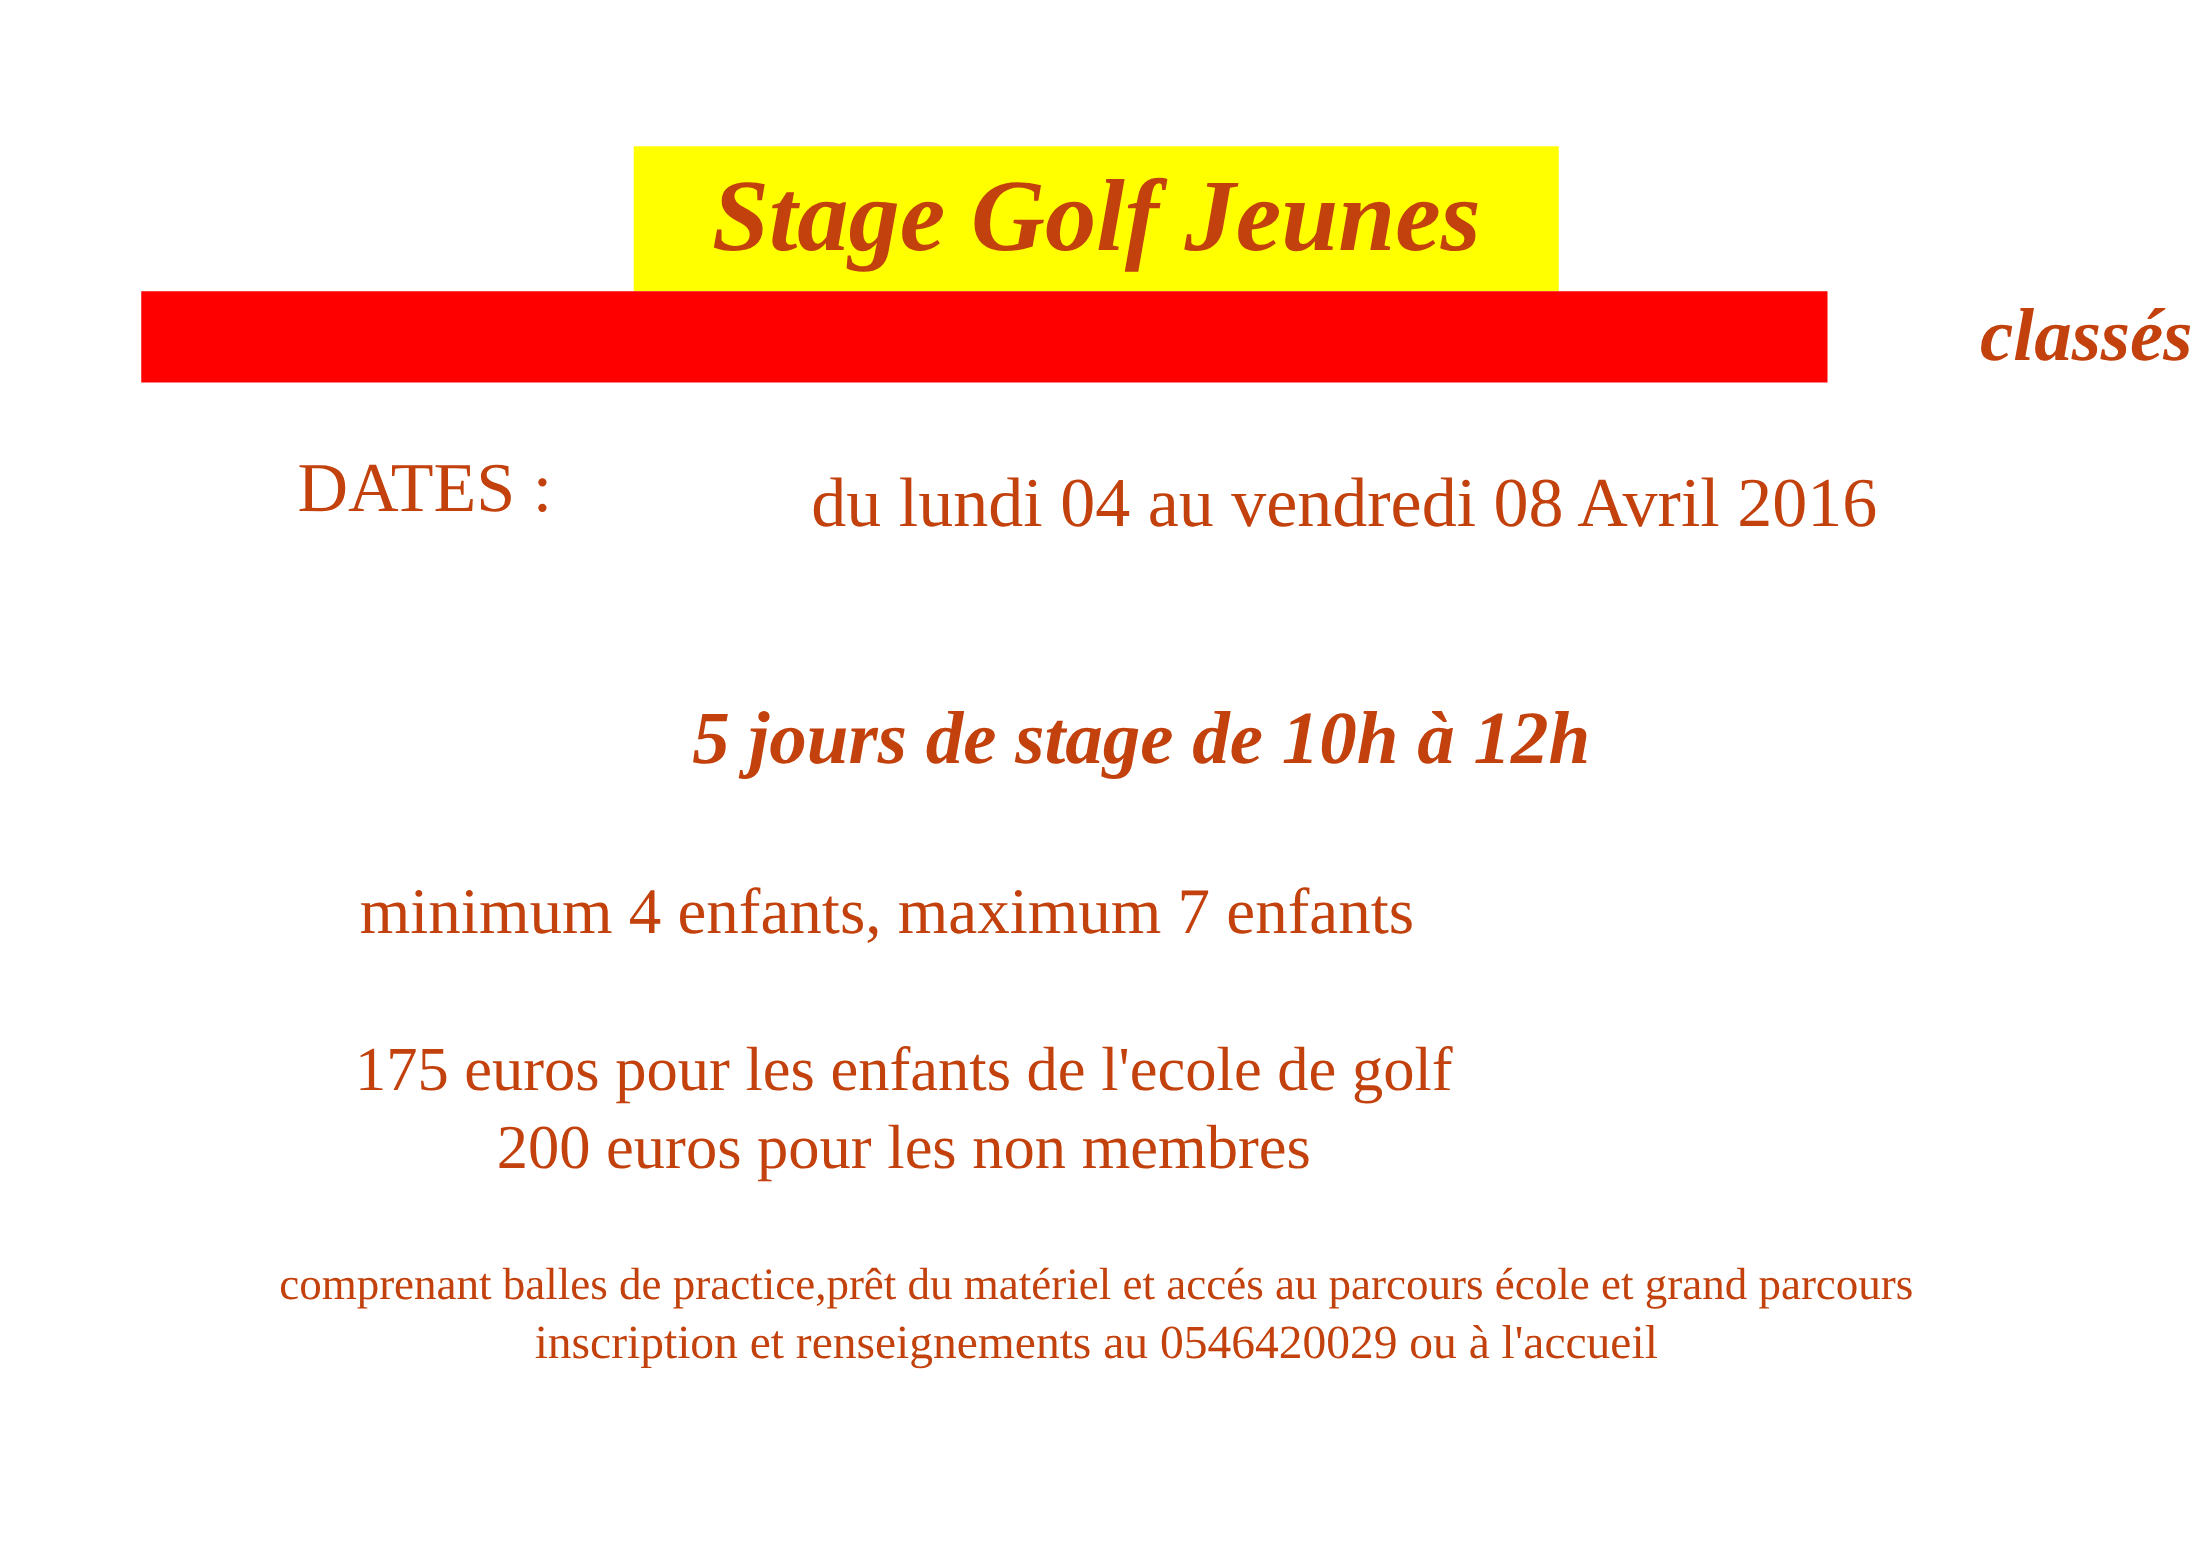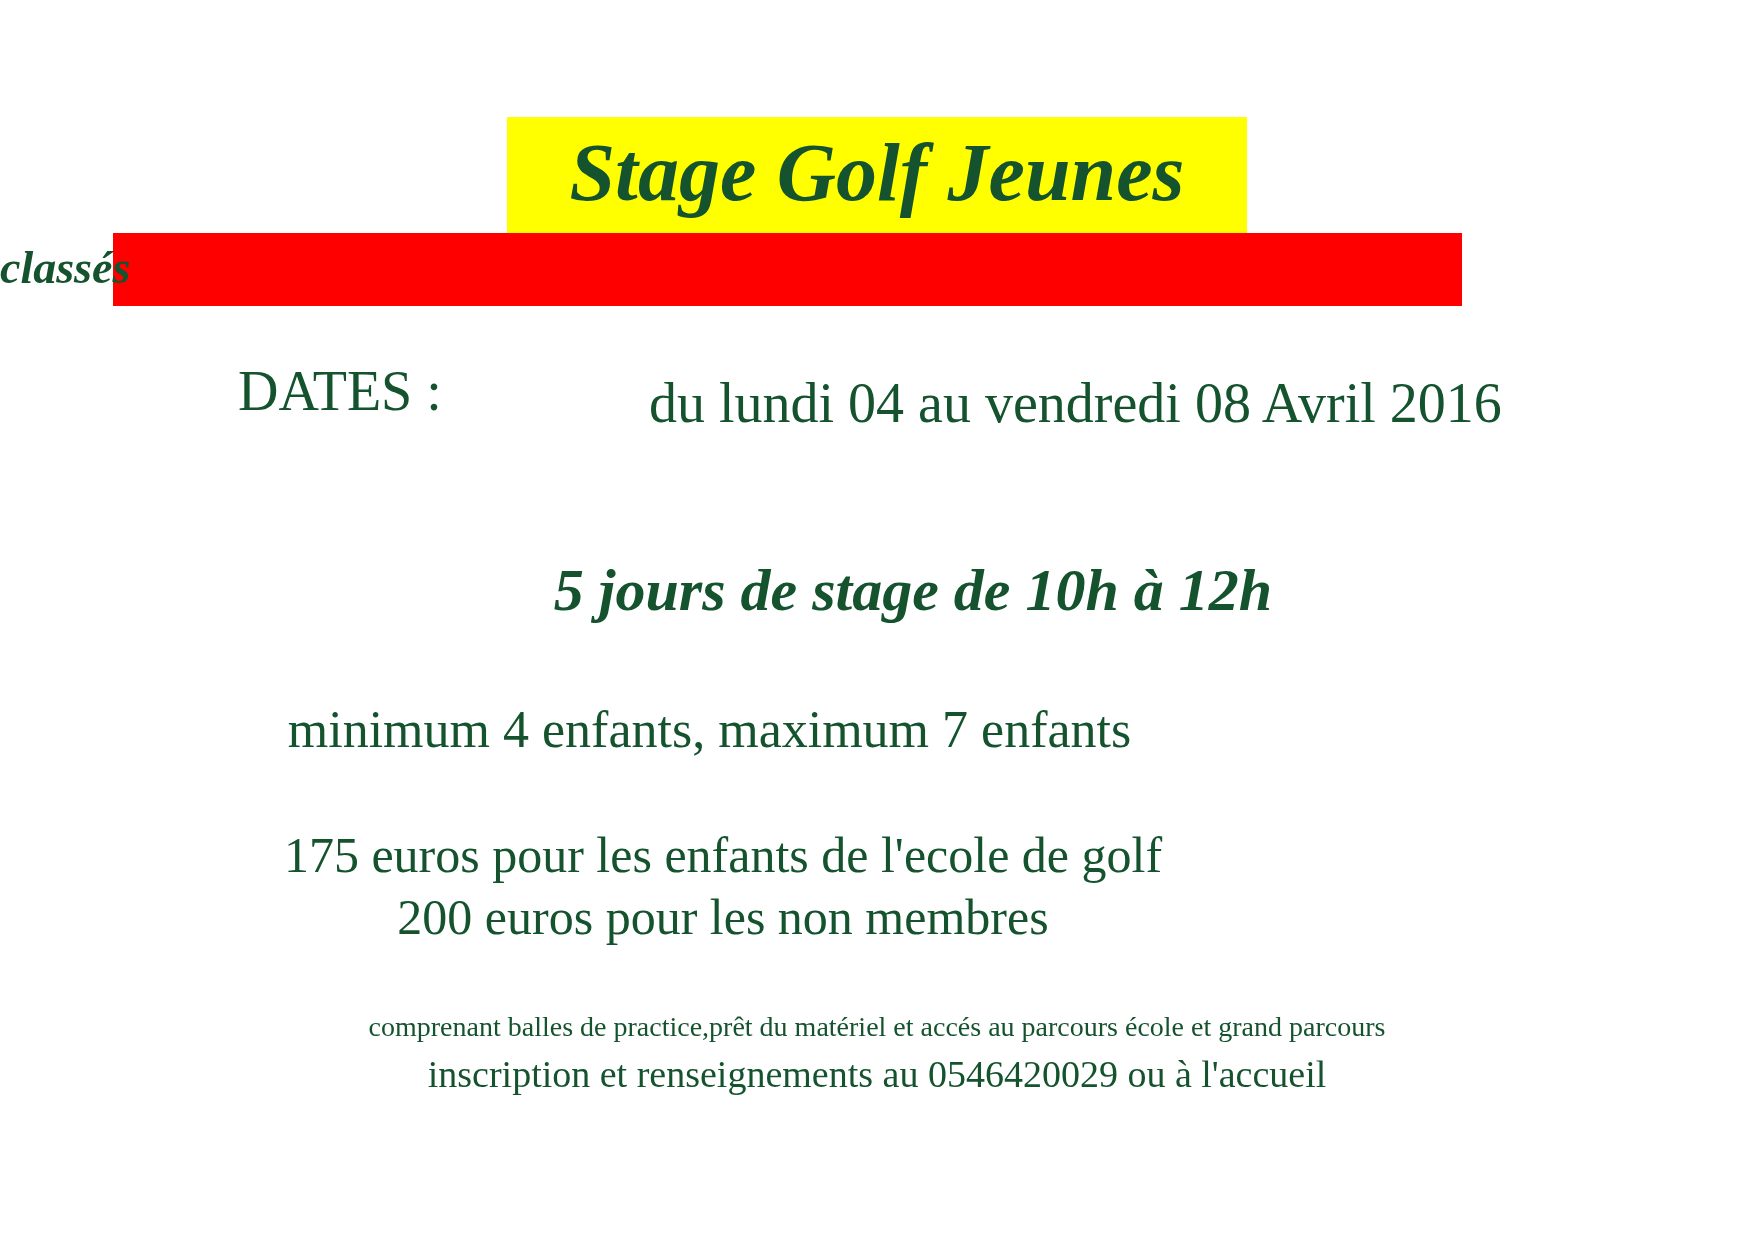--- a/index.html
+++ b/index.html
@@ -7,21 +7,21 @@
     padding: 0;
     background: #ffffff;
   }
   .page {
     position: relative;
     width: 1754px;
     height: 1240px;
     background: #ffffff;
     overflow: hidden;
     font-family: "Liberation Serif", "DejaVu Serif", serif;
-    color: #14532d;
+    color: #c2410c;
   }
   .title-highlight {
     position: absolute;
     left: 507px;
     top: 117px;
     width: 740px;
     height: 116px;
     background: #ffff00;
     text-align: center;
   }
@@ -39,24 +39,24 @@
     width: 1349px;
     height: 73px;
     background: #fe0000;
   }
   .subtitle-layer {
     position: absolute;
     left: 0;
     top: 233px;
     width: 1754px;
     height: 74px;
-    text-align: left;
+    text-align: right;
     font-style: italic;
     font-weight: bold;
-    font-size: 46px;
+    font-size: 60px;
     line-height: 70px;
   }
   .dates-row {
     position: absolute;
     left: 0;
     top: 358px;
     width: 1754px;
     height: 66px;
     font-size: 56px;
     line-height: 66px;
@@ -105,21 +105,21 @@
     text-align: center;
     font-size: 50px;
     line-height: 62px;
   }
   .includes-line {
     position: absolute;
     left: 0;
     top: 1004px;
     width: 1754px;
     text-align: center;
-    font-size: 28px;
+    font-size: 36px;
     line-height: 46px;
     white-space: nowrap;
   }
   .contact-line {
     position: absolute;
     left: 0;
     top: 1050px;
     width: 1754px;
     text-align: center;
     font-size: 38px;

